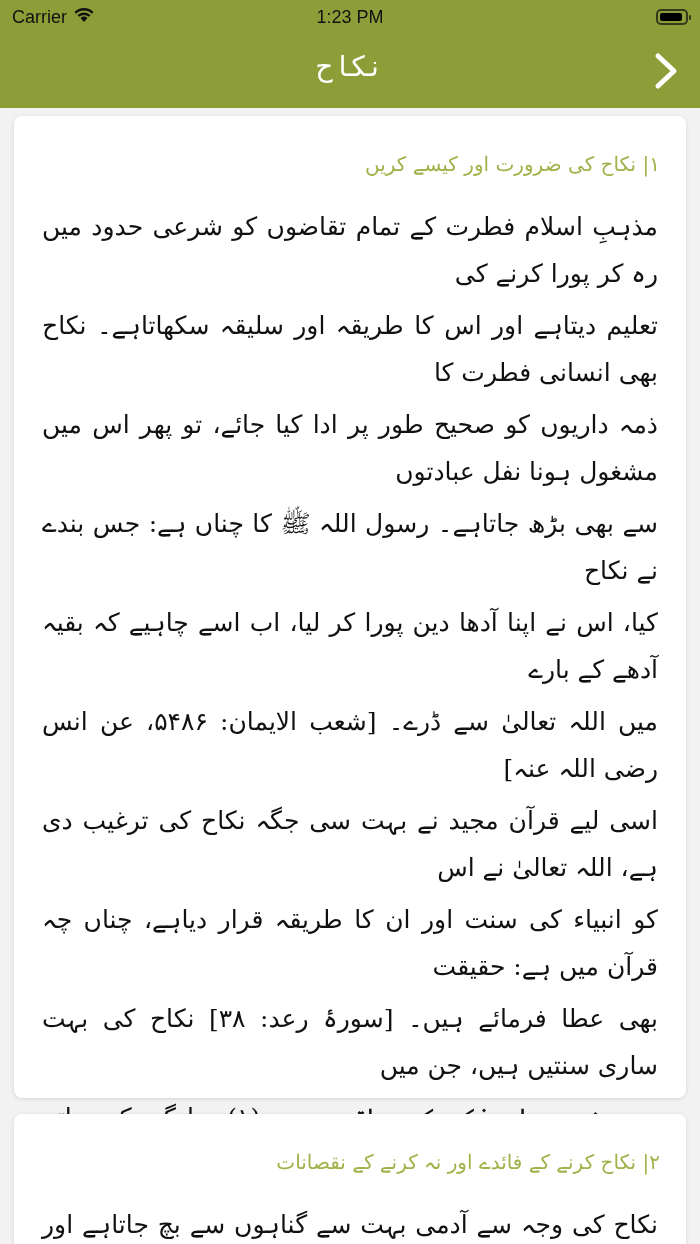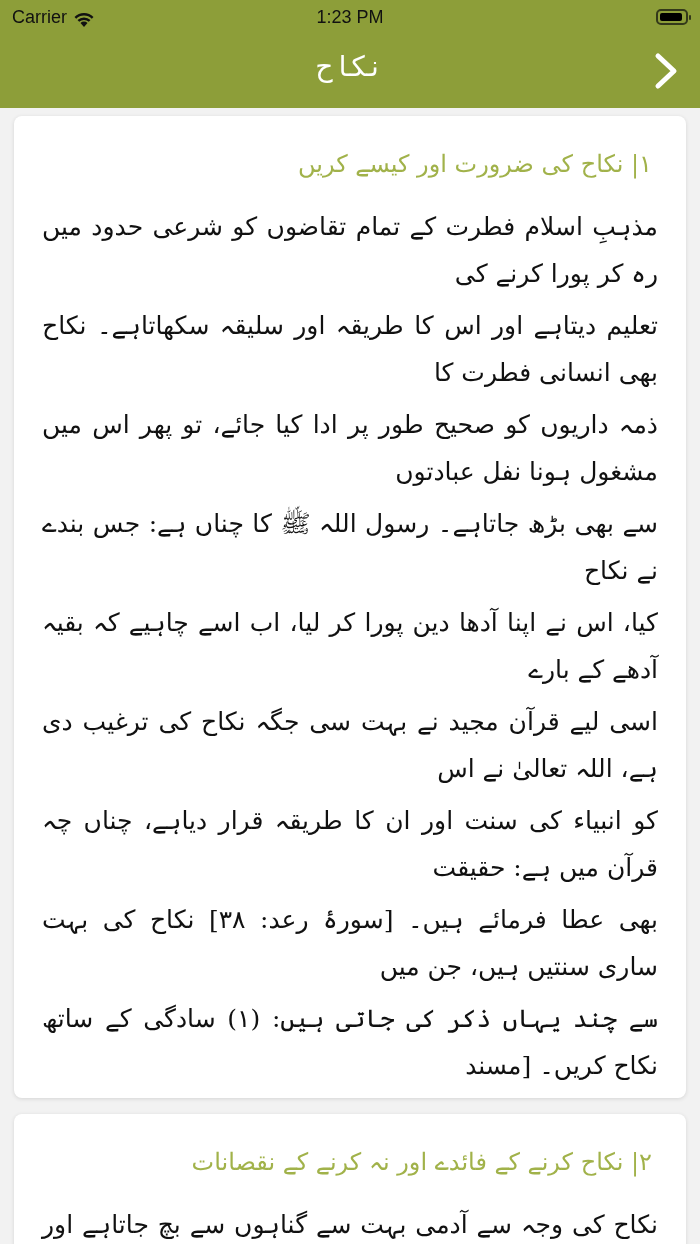--- a/index.html
+++ b/index.html
@@ -1,29 +1,29 @@
 <!DOCTYPE html>
 <html><head>
 <meta charset="utf-8">
 <style>
   html, body { margin:0; padding:0; }
   body { width:700px; height:1244px; overflow:hidden; background:#f2f2f2; font-family:"DejaVu Sans", sans-serif; position:relative; }
   .topbar { position:absolute; left:0; top:0; width:700px; height:108px; background:#8d9e39; }
   .status { position:absolute; left:0; top:0; width:700px; height:36px; color:#111; font-family:"Liberation Sans", sans-serif; font-size:18px; }
-  .carrier { position:absolute; left:12px; top:7px; display:flex; align-items:flex-end; gap:6px; }
+  .carrier { position:absolute; left:12px; top:7px; display:flex; align-items:flex-start; gap:6px; }
   .time { position:absolute; left:0; right:0; top:7px; text-align:center; font-weight:normal; }
   .battery { position:absolute; right:12px; top:9px; width:32px; height:16px; border:2px solid #33391a; border-radius:5px; box-sizing:border-box; }
   .battery::before { content:""; position:absolute; left:2px; top:2px; right:4px; bottom:2px; background:#000; border-radius:2px; }
   .battery::after { content:""; position:absolute; right:-5px; top:4px; width:2px; height:5px; background:#33391a; border-radius:1px; }
   .navtitle { position:absolute; left:0; right:0; top:50px; text-align:center; color:#fff; font-size:28px; font-family:Liberation Mono, monospace; }
   .navback { position:absolute; right:18px; top:50px; width:30px; height:42px; }
   .card { position:absolute; left:14px; width:672px; background:#fff; border-radius:8px; box-shadow:0 1px 4px rgba(0,0,0,0.12); box-sizing:border-box; padding:16px 18px 16px 18px; direction:rtl; }
   .card1 { top:116px; height:982px; }
   .card2 { top:1114px; height:160px; }
-  .heading { color:#a1b24a; font-size:24px; font-family:"DejaVu Serif", serif; text-align:right; margin:10px 16px 18px 0; line-height:44px; }
+  .heading { color:#a1b24a; font-size:20px; font-family:"DejaVu Serif", serif; text-align:right; margin:10px 8px 18px 0; line-height:44px; }
   .body { color:#111; font-size:25px; font-family:"DejaVu Serif", serif; line-height:46.5px; text-align:justify; text-align-last:right; margin:0 4px; }
   .body p { margin:6px; }
 </style>
 </head>
 <body>
 
 <div class="topbar">
   <div class="status">
     <div class="carrier">
       <span>Carrier</span>
@@ -45,20 +45,21 @@
 </div>
 
 <div class="card card1">
   <div class="heading">۱| نکاح کی ضرورت اور کیسے کریں</div>
   <div class="body">
     <p>مذہبِ اسلام فطرت کے تمام تقاضوں کو شرعی حدود میں رہ کر پورا کرنے کی</p>
     <p>تعلیم دیتاہے اور اس کا طریقہ اور سلیقہ سکھاتاہے۔ نکاح بھی انسانی فطرت کا</p>
     <p>ذمہ داریوں کو صحیح طور پر ادا کیا جائے، تو پھر اس میں مشغول ہونا نفل عبادتوں</p>
     <p>سے بھی بڑھ جاتاہے۔ رسول اللہ ﷺ کا چناں ہے: جس بندے نے نکاح</p>
     <p>کیا، اس نے اپنا آدھا دین پورا کر لیا، اب اسے چاہیے کہ بقیہ آدھے کے بارے</p>
+    <p>میں اللہ تعالیٰ سے ڈرے۔ [شعب الایمان: ۵۴۸۶، عن انس رضی اللہ عنہ]</p>
     <p>اسی لیے قرآن مجید نے بہت سی جگہ نکاح کی ترغیب دی ہے، اللہ تعالیٰ نے اس</p>
     <p>کو انبیاء کی سنت اور ان کا طریقہ قرار دیاہے، چناں چہ قرآن میں ہے: حقیقت</p>
     <p>بھی عطا فرمائے ہیں۔ [سورۂ رعد: ۳۸] نکاح کی بہت ساری سنتیں ہیں، جن میں</p>
     <p>سے چند یہاں ذکر کی جاتی ہیں: (۱) سادگی کے ساتھ نکاح کریں۔ [مسند</p>
 
   </div>
 </div>
 
 <div class="card card2">
   <div class="heading">۲| نکاح کرنے کے فائدے اور نہ کرنے کے نقصانات</div>

